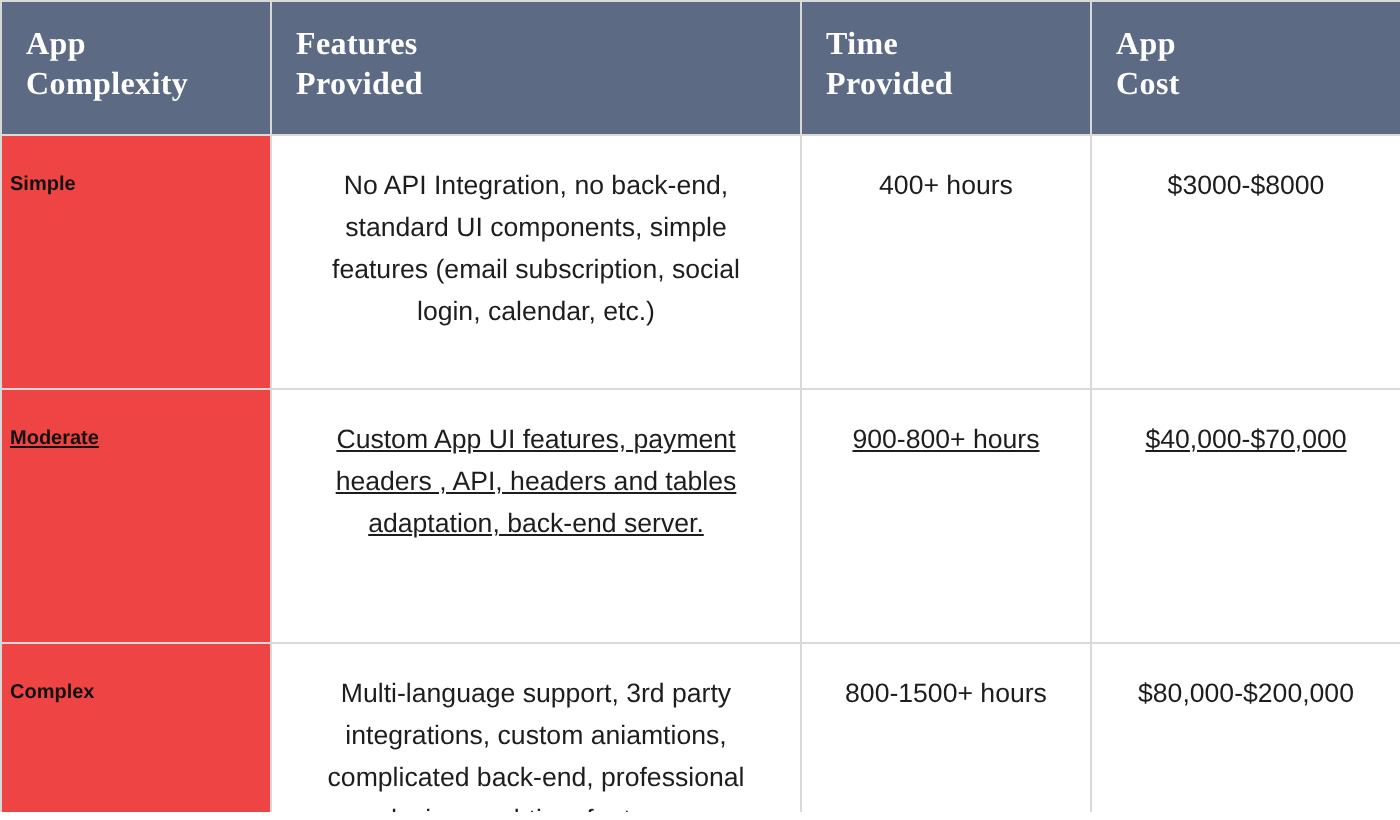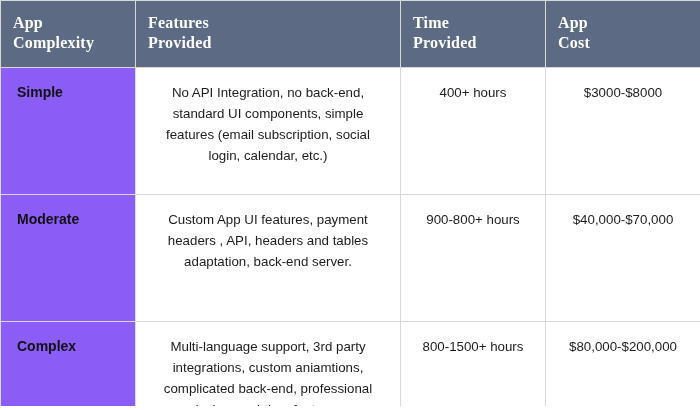--- a/index.html
+++ b/index.html
@@ -52,28 +52,28 @@
   .col-cost       { width: 155px; }
 
   tbody td {
     font-size: 13.3px;
     line-height: 21px;
     color: #1d1d1d;
     padding: 14px 13px 16px 13px;
     background: #ffffff;
   }
   tbody td.label-cell {
-    background: #8b5cf6;
+    background: #ef4444;
     font-weight: bold;
-    font-size: 14px;
+    font-size: 10px;
     color: #111111;
-    padding-left: 16px;
+    padding-left: 4px;
   }
   tbody tr.row-simple td { height: 96px; }
-  tbody tr.row-moderate td { height: 96px; }
+  tbody tr.row-moderate td { height: 96px; text-decoration: underline; }
   tbody tr.row-complex td { height: 110px; }
   td p {
     margin: 0;
     text-align: center;
   }
 </style>
 </head>
 <body>
 
 <div class="table-wrap">

